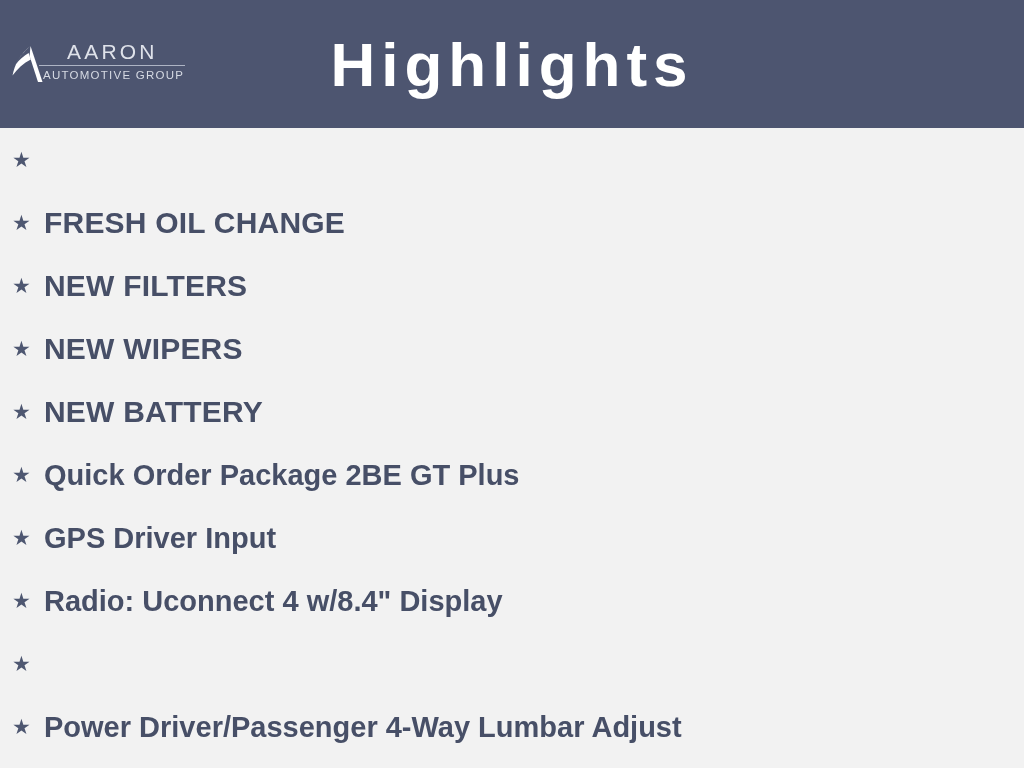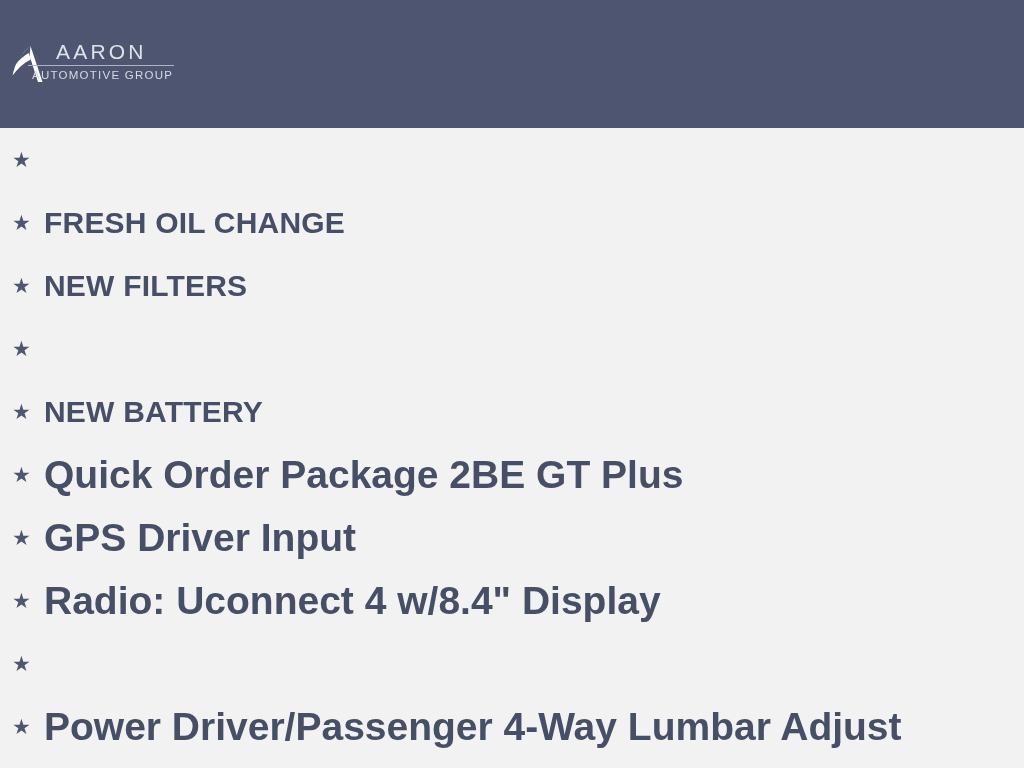--- a/index.html
+++ b/index.html
@@ -49,21 +49,21 @@
     left: 0px;
     top: 2px;
     width: 46px;
     height: 44px;
     display: block;
   }
   .brand-mark svg { display: block; }
 
   .brand-text {
     position: absolute;
-    left: 20px;
+    left: 31px;
     top: 0px;
     width: 146px;
     height: 50px;
   }
   .brand-name {
     position: absolute;
     left: 28px;
     top: 0px;
     font-size: 21px;
     line-height: 23px;
@@ -131,21 +131,21 @@
     width: 32px;
     margin-left: 12px;
     font-size: 21px;
     line-height: 21px;
     color: #4e5771;
     text-align: left;
     display: block;
   }
   .item-label {
     flex: 0 1 auto;
-    font-size: 39px;
+    font-size: 29px;
     line-height: 34px;
     font-weight: bold;
     color: #474f67;
     letter-spacing: 0px;
     white-space: nowrap;
   }
   .list-item.caps .item-label {
     font-size: 30px;
     letter-spacing: 0.2px;
   }
@@ -164,35 +164,37 @@
         <path d="M22.5 4 C12.5 11.5 6.5 22.5 4.5 33.5 C9.5 26.5 15.5 21.0 22.8 17.4 L20.6 11.0 C15.5 14.0 11.0 18.0 7.6 22.8 C10.8 15.8 15.9 9.4 22.5 4 Z" fill="#ffffff"></path>
       </svg>
     </span>
     <span class="brand-text">
       <span class="brand-name">AARON</span>
       <span class="brand-rule"></span>
       <span class="brand-sub">AUTOMOTIVE GROUP</span>
     </span>
   </div>
 
+  <div class="title">Highlights</div>
 
   <ul class="list">
     <li class="list-item caps">
       <span class="bullet-star">★</span>
     </li>
     <li class="list-item caps">
       <span class="bullet-star">★</span>
       <span class="item-label">FRESH OIL CHANGE</span>
     </li>
     <li class="list-item caps">
       <span class="bullet-star">★</span>
       <span class="item-label">NEW FILTERS</span>
     </li>
     <li class="list-item caps">
       <span class="bullet-star">★</span>
+      <span class="item-label">NEW WIPERS</span>
     </li>
     <li class="list-item caps">
       <span class="bullet-star">★</span>
       <span class="item-label">NEW BATTERY</span>
     </li>
     <li class="list-item">
       <span class="bullet-star">★</span>
       <span class="item-label">Quick Order Package 2BE GT Plus</span>
     </li>
     <li class="list-item">

